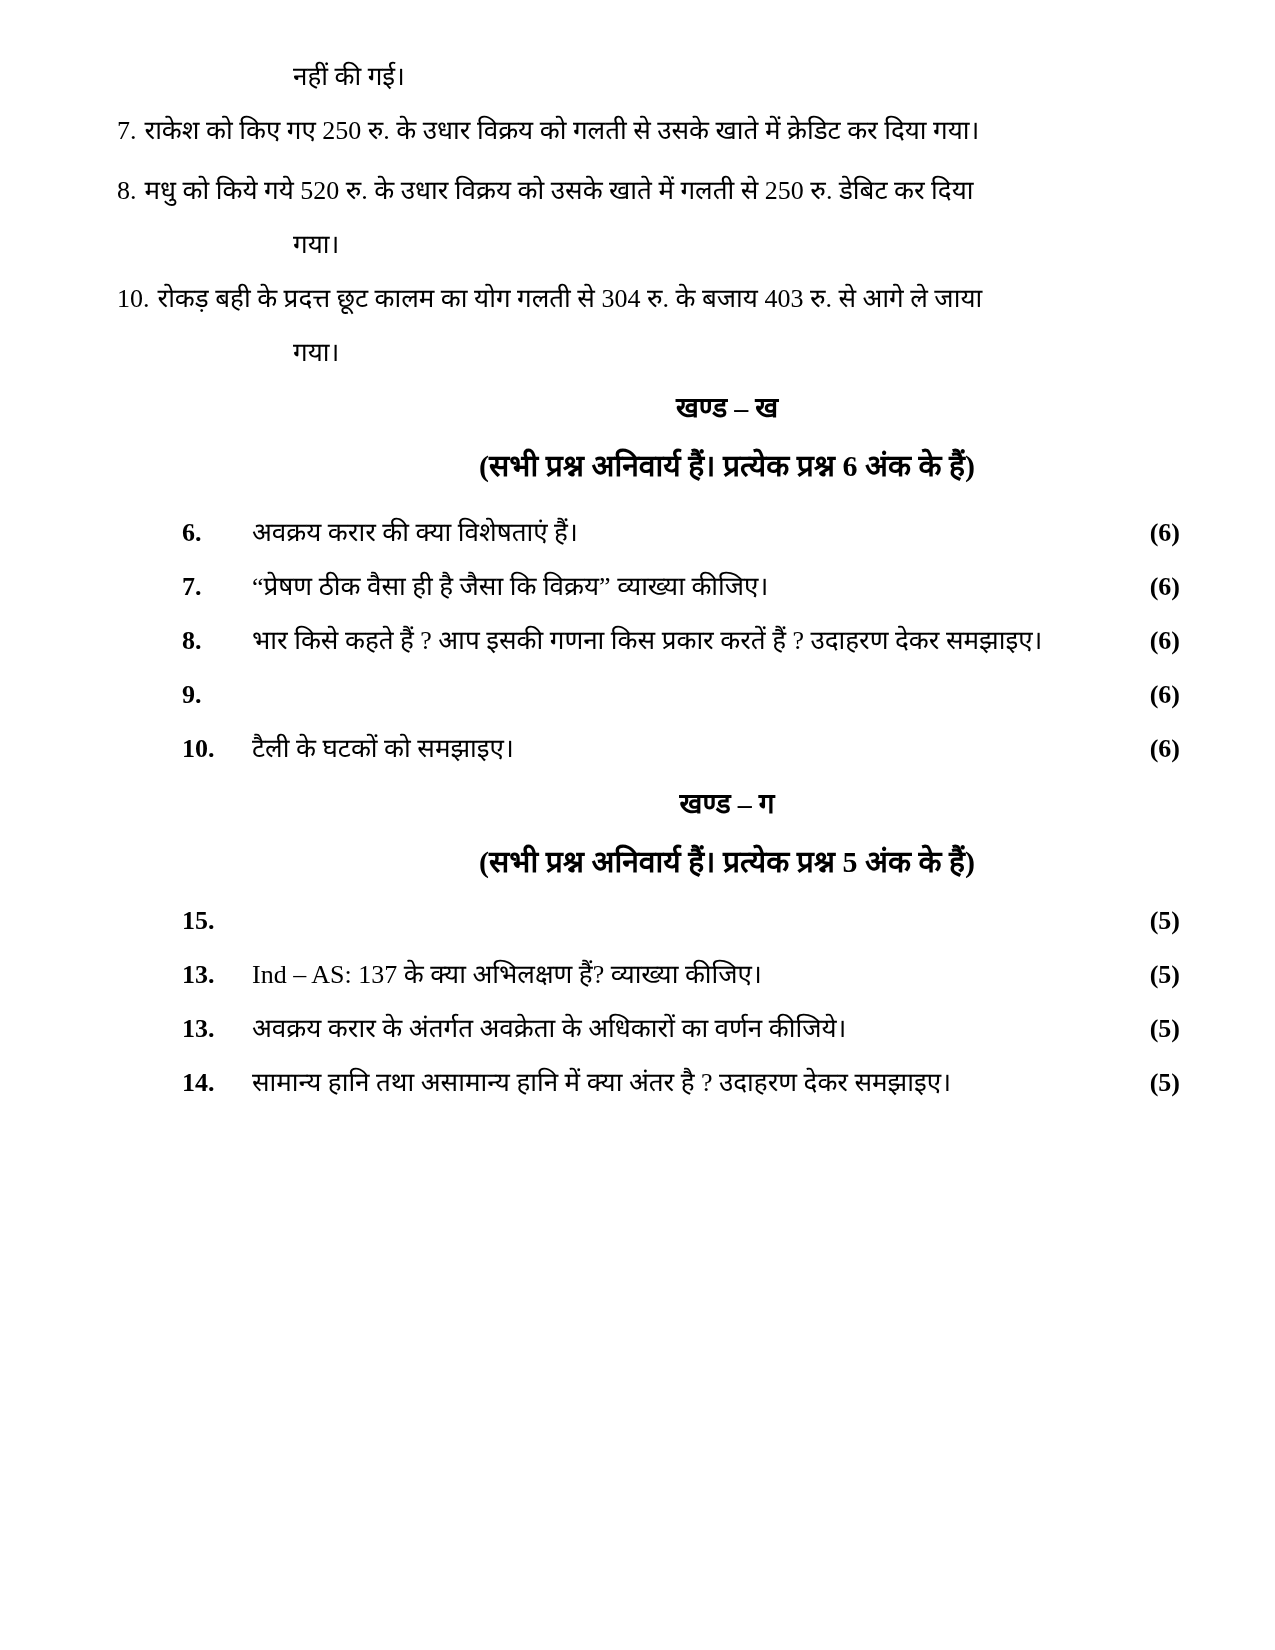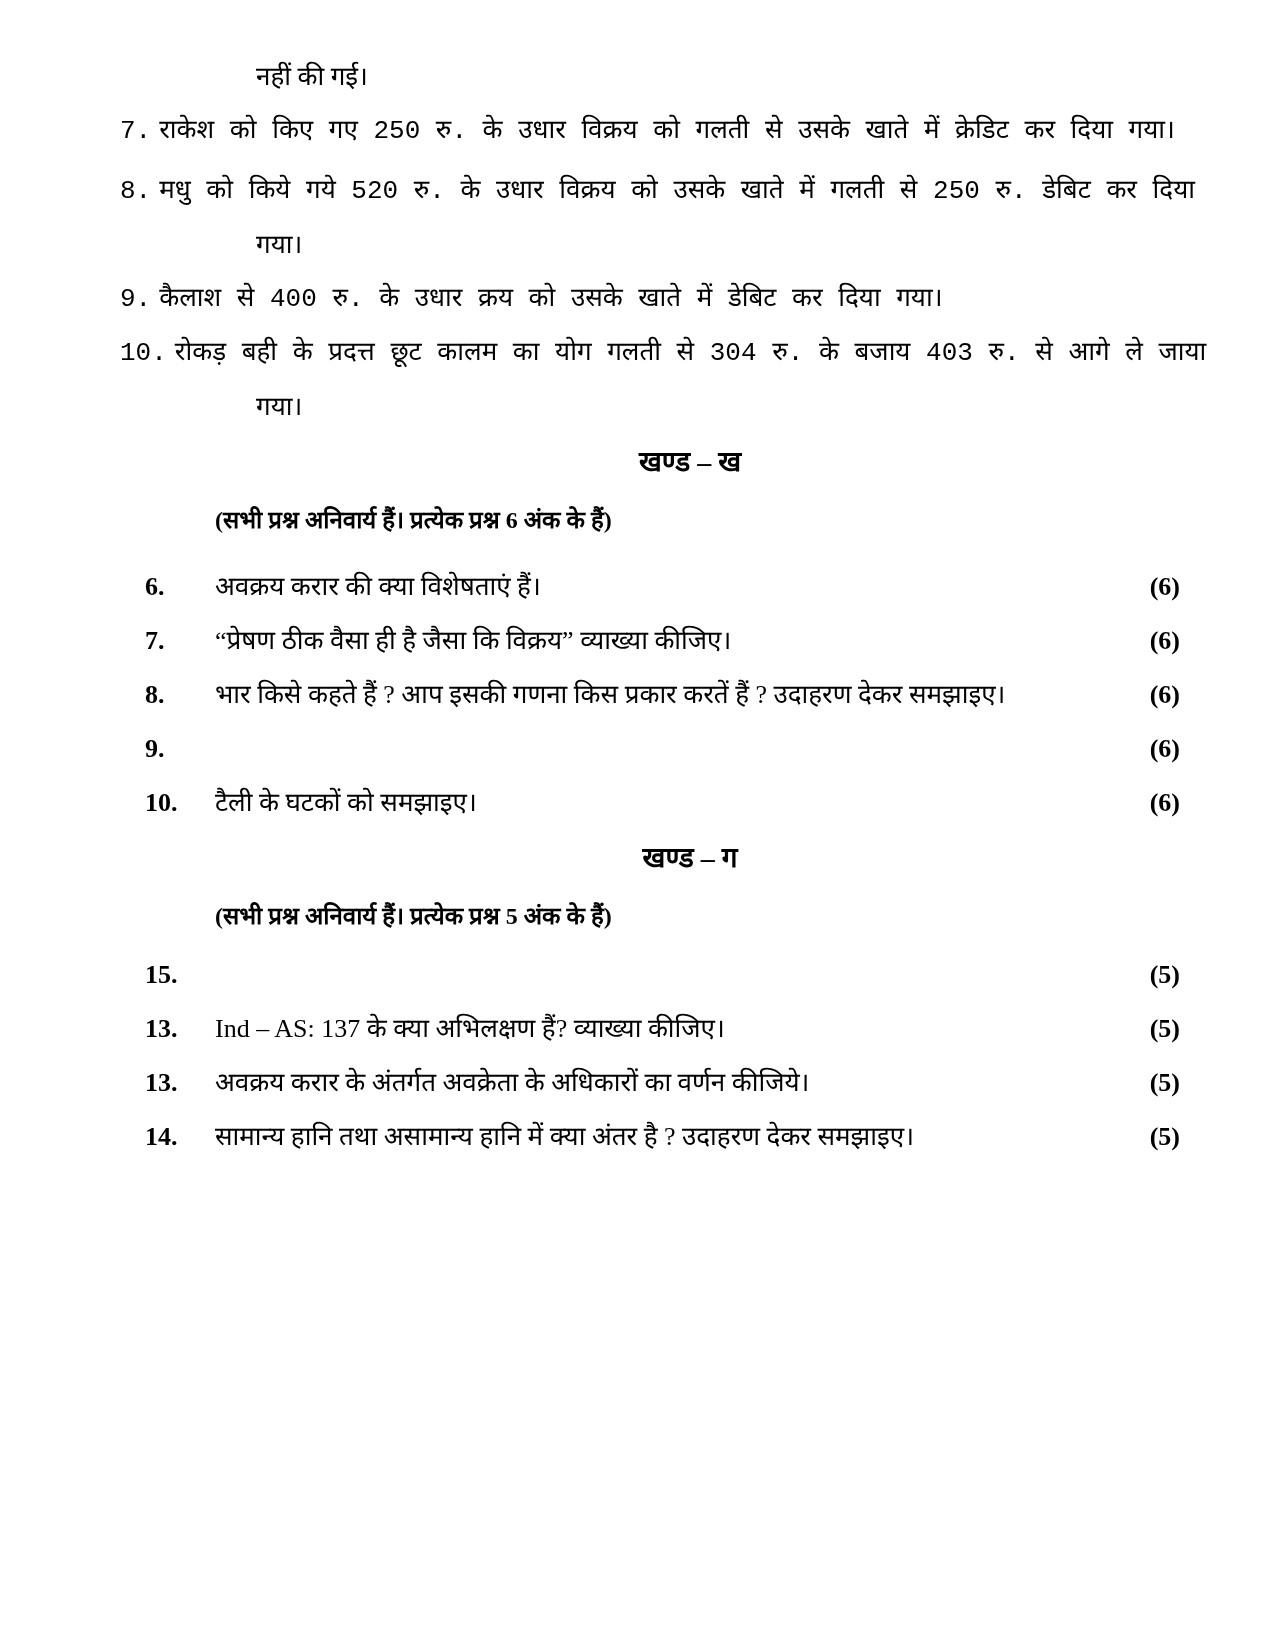--- a/index.html
+++ b/index.html
@@ -12,31 +12,31 @@
     width: 1275px;
     height: 1650px;
     margin: 0 auto;
     background: #ffffff;
     color: #000000;
     font-family: "Liberation Serif", "DejaVu Serif", serif;
     font-size: 26px;
     overflow: hidden;
     box-sizing: border-box;
     padding-top: 60px;
+    padding-left: 37px;
   }
   .cont-line {
     margin-left: 256px;
     line-height: 34px;
     margin-bottom: 20px;
   }
   .item-line {
-    margin-left: 120px;
+    margin-left: 80px;
     line-height: 34px;
     margin-bottom: 20px;
-    font-family: Liberation Mono, monospace;
   }
   .item-line.gap-lg { margin-bottom: 26px; }
   .item-cont {
     margin-left: 256px;
     line-height: 34px;
     margin-bottom: 20px;
   }
   .item-num {
     font-weight: normal;
     padding-right: 8px;
@@ -47,22 +47,23 @@
     text-align: center;
     font-weight: bold;
     font-size: 28px;
     line-height: 36px;
     margin-top: 18px;
     margin-bottom: 22px;
   }
   .instruction {
     margin-left: 215px;
     width: 950px;
+    text-align: center;
     font-weight: bold;
-    font-size: 24px;
+    font-size: 30px;
     line-height: 36px;
     margin-bottom: 32px;
   }
   .instruction.second { margin-bottom: 24px; }
   .qrow {
     position: relative;
     padding-left: 215px;
     padding-right: 140px;
     line-height: 34px;
     margin-bottom: 20px;
@@ -90,23 +91,20 @@
 
   <div class="item-line gap-lg">
     <span class="item-num">7.</span><span>राकेश को किए गए 250 रु. के उधार विक्रय को  गलती से उसके खाते में क्रेडिट कर दिया गया।</span>
   </div>
 
   <div class="item-line">
     <span class="item-num">8.</span><span>मधु को किये गये 520 रु. के उधार विक्रय  को उसके खाते में गलती से 250 रु. डेबिट कर दिया</span>
   </div>
   <div class="item-cont">गया।</div>
 
-  <div class="item-line">
-    <span class="item-num">9.</span><span>कैलाश से 400 रु. के उधार क्रय को उसके खाते में डेबिट कर दिया गया।</span>
-  </div>
 
   <div class="item-line">
     <span class="item-num">10.</span><span>रोकड़ बही के प्रदत्त छूट कालम का योग गलती से 304 रु. के बजाय 403 रु. से आगे ले जाया</span>
   </div>
   <div class="item-cont">गया।</div>
 
   <div class="section-heading">खण्ड – ख</div>
   <div class="instruction">(सभी प्रश्न अनिवार्य हैं।  प्रत्येक प्रश्न 6 अंक के हैं)</div>
 
   <div class="qrow">

